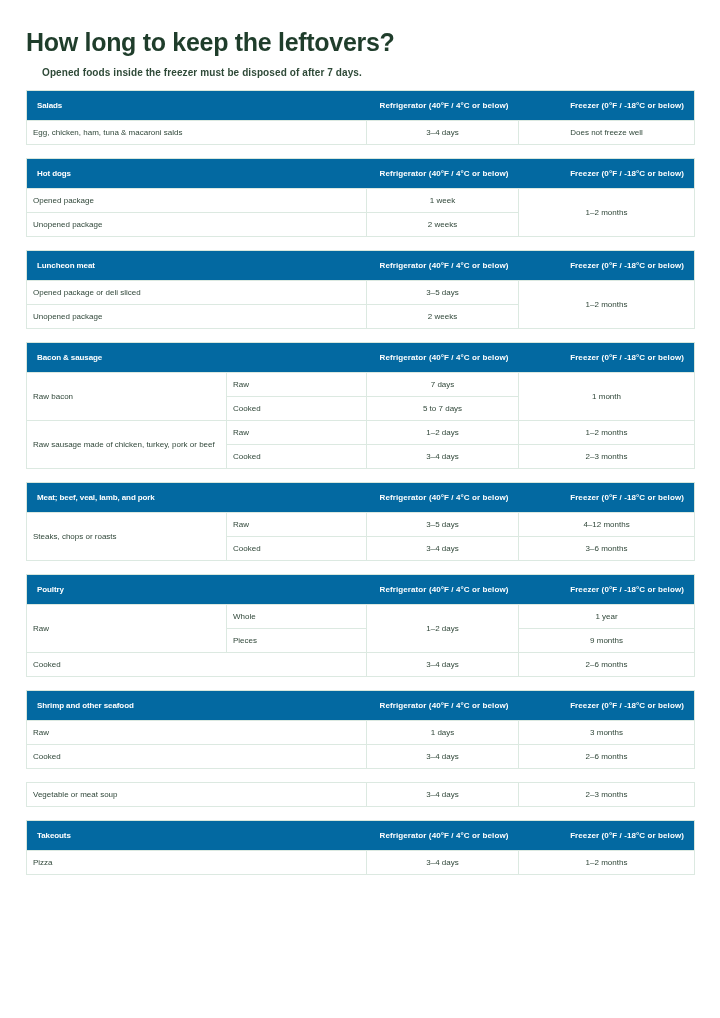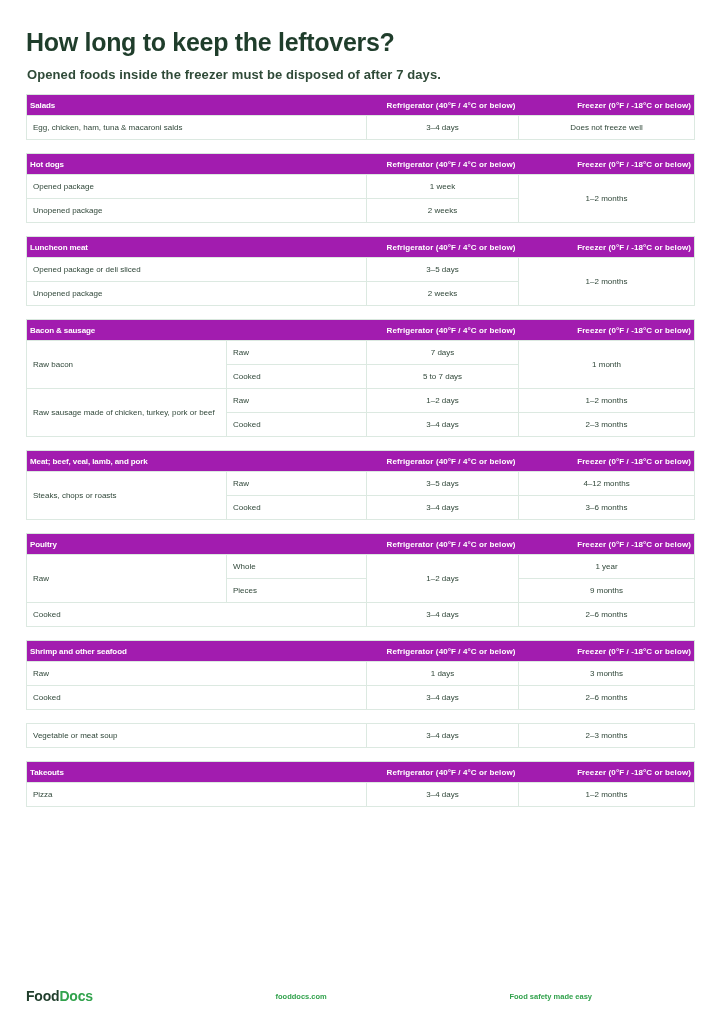--- a/index.html
+++ b/index.html
@@ -23,41 +23,41 @@
     position: relative;
   }
   .title {
     font-size: 25px;
     font-weight: bold;
     letter-spacing: -0.3px;
     color: #1f3d2b;
     margin: 4px 0 0 0;
   }
   .subtitle {
-    font-size: 13px;
+    font-size: 10px;
     font-weight: bold;
     color: #2f4a38;
-    margin: 10px 0 0 1px;
+    margin: 10px 0 0 16px;
     letter-spacing: 0.1px;
   }
   .tables {
     margin-top: 12px;
   }
   .tbl {
     width: 668px;
     border-collapse: collapse;
     table-layout: fixed;
     margin-bottom: 13px;
     border: 1px solid #d8e7dd;
   }
   .tbl tr.head-row td {
-    background: #a21caf;
+    background: #0369a1;
     color: #ffffff;
     border: none;
-    padding: 3px;
+    padding: 10px;
     height: 21px;
   }
   .cat {
     font-size: 11.5px;
     font-weight: bold;
     padding-left: 10px;
     letter-spacing: -0.1px;
   }
   .colhead {
     font-size: 5.6px;
@@ -346,19 +346,14 @@
       <tr>
         <td class="lbl">Pizza</td>
         <td class="val">3–4 days</td>
         <td class="val">1–2 months</td>
       </tr>
     </tbody>
       </table>
 
   </div>
 
-  <div class="footer">
-    <div class="brand"><span class="dark">Food</span><span>Docs</span></div>
-    <div class="foot-center">fooddocs.com</div>
-    <div class="foot-right">Food safety made easy</div>
-  </div>
 
 </div>
 
 </body></html>

